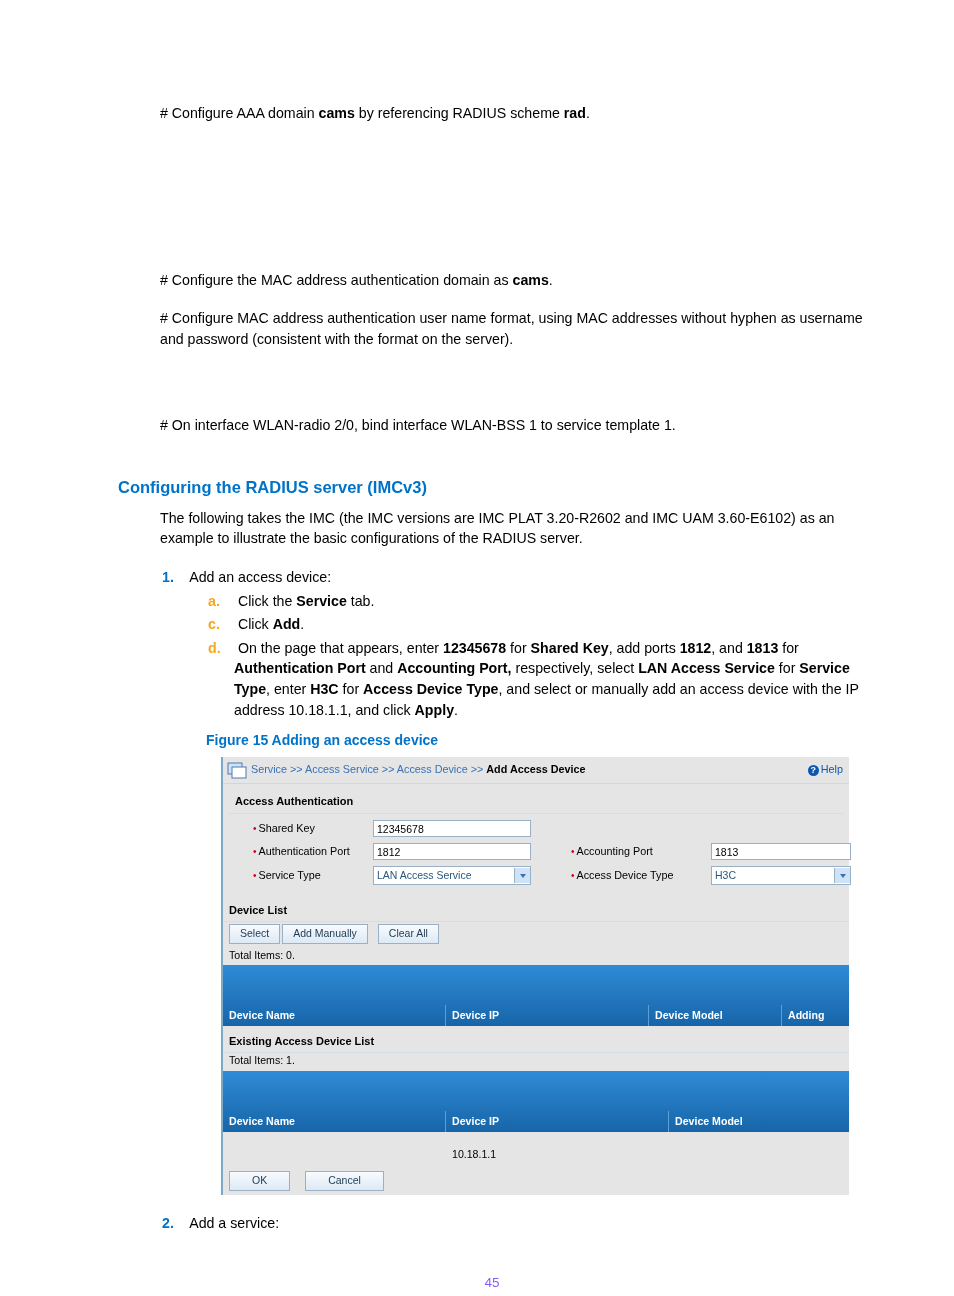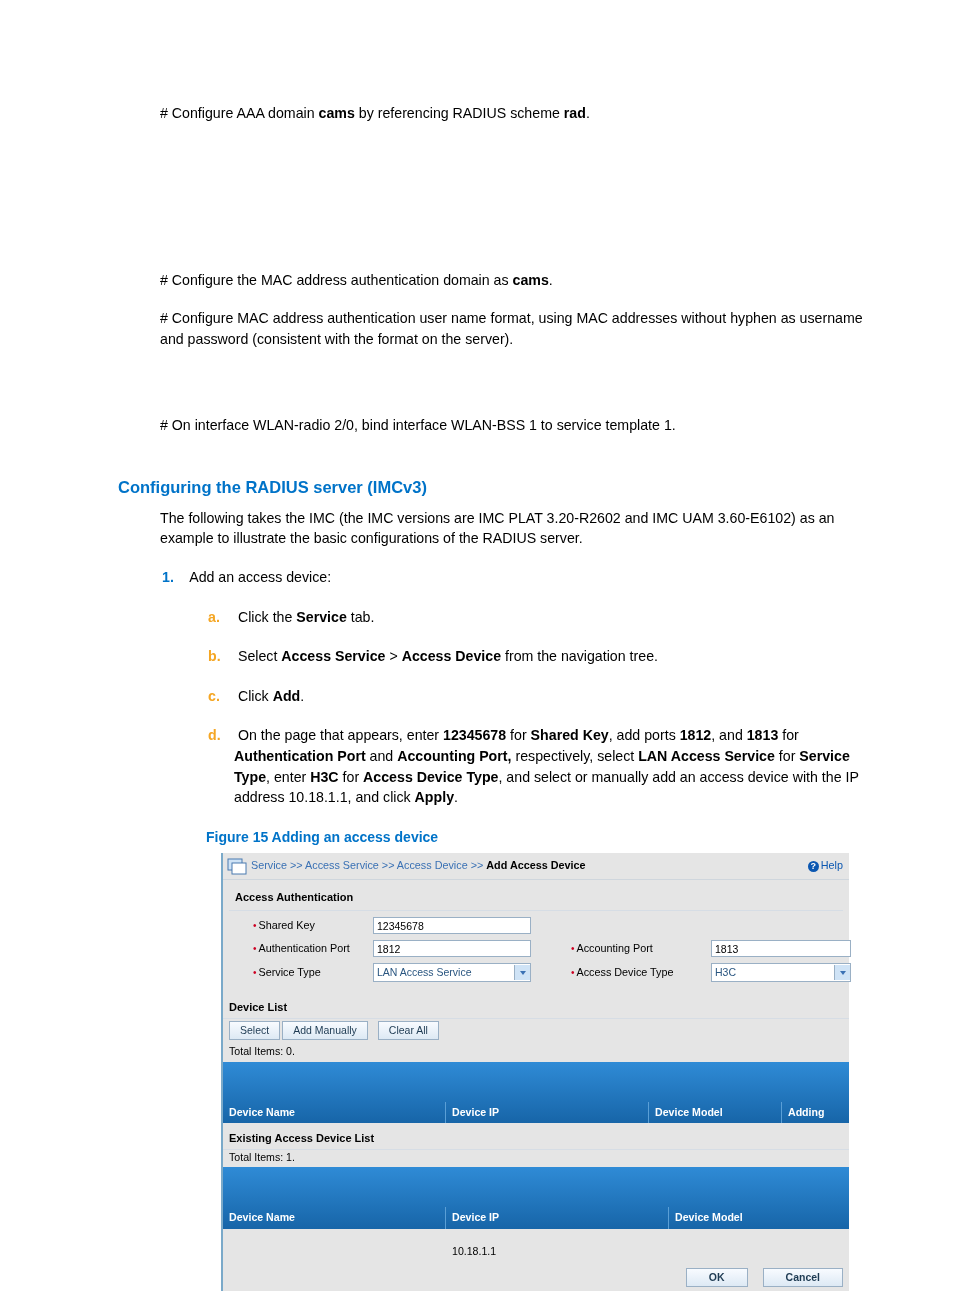--- a/index.html
+++ b/index.html
@@ -36,21 +36,21 @@
     display: inline-block;
     width: 24px;
     color: #0073c8;
     font-weight: 700;
   }
   ol.sub {
     list-style: none;
     margin: 3px 0 3px 46px;
     padding: 0;
   }
-  ol.sub > li { margin: 19px 0; }
+  ol.sub > li { margin: 3px 0; }
   ol.sub > li .let {
     display: inline-block;
     width: 26px;
     color: #f5a623;
     font-weight: 700;
   }
   .sub-body {
     display: inline;
   }
   .sub-cont {
@@ -141,21 +141,21 @@
     display:flex;
   }
   .thdr > div { padding:3px 6px;border-right:1px solid #5a9fd6;margin-top:40px; }
   .thdr > div:last-child { border-right:none; }
   .tr {
     display:flex;color:#000;font-size:10.6px;
   }
   .tr > div { padding:3px 6px;border-right:1px solid #e5e5e5;margin-top:12px; }
   .tr > div:last-child { border-right:none; }
 
-  .okrow { text-align:right;padding:6px 0 4px 0;font-weight:bold; }
+  .okrow { text-align:left;padding:6px 0 4px 0; }
   .okrow .fbtn { margin:0 6px; padding:1px 22px; }
 
   .pgnum { text-align:center; color:#8b5cf6; margin-top:40px; font-size:13.5px; }
 </style>
 </head>
 <body>
 
 <div class="page">
 
   <div class="content-col">
@@ -182,24 +182,20 @@
     <p class="para" style="margin-top:4px">The following takes the IMC (the IMC versions are IMC PLAT 3.20-R2602 and IMC UAM 3.60-E6102) as an example to illustrate the basic configurations of the RADIUS server.</p>
 
     <ol class="top">
       <li>
         <span class="num">1.</span>
         <span>Add an access device:</span>
         <ol class="sub">
           <li>
             <span class="let">a.</span>
             <span class="sub-body"><span>Click the </span><b>Service</b><span> tab.</span></span>
-          </li>
-          <li>
-            <span class="let">b.</span>
-            <span class="sub-body"><span>Select </span><b>Access Service</b><span> &gt; </span><b>Access Device</b><span> from the navigation tree.</span></span>
           </li>
           <li>
             <span class="let">c.</span>
             <span class="sub-body"><span>Click </span><b>Add</b><span>.</span></span>
           </li>
           <li>
             <span class="let">d.</span>
             <span class="sub-body"><span>On the page that appears, enter </span><b>12345678</b><span> for </span><b>Shared Key</b><span>, add ports </span><b>1812</b><span>, and </span><b>1813</b><span> for </span></span>
             <div class="sub-cont">
               <b>Authentication Port</b><span> and </span><b>Accounting Port,</b><span> respectively, select </span><b>LAN Access Service</b><span> for </span><b>Service Type</b><span>, enter </span><b>H3C</b><span> for </span><b>Access Device Type</b><span>, and select or manually add an access device with the IP address 10.18.1.1, and click </span><b>Apply</b><span>.</span>

